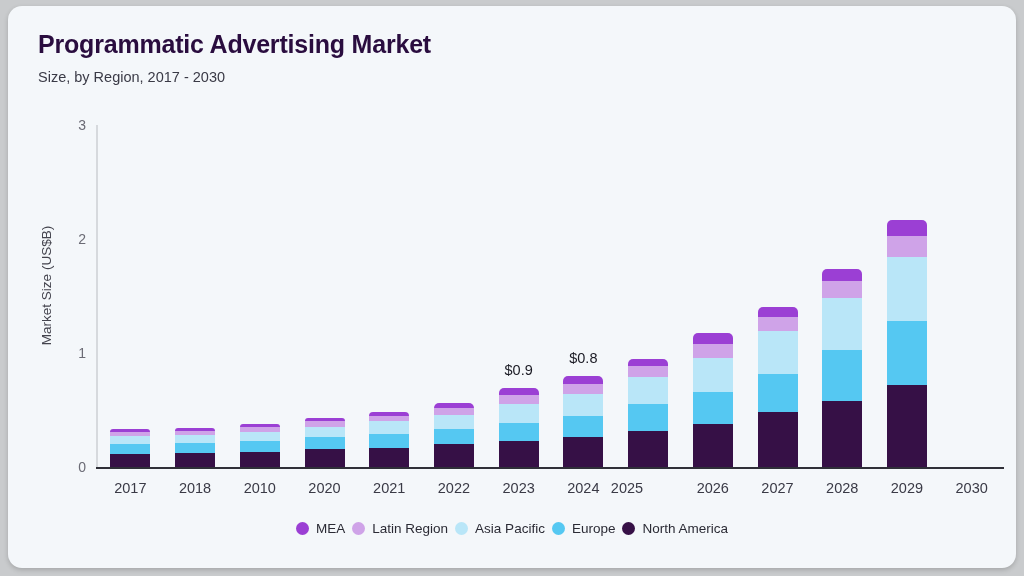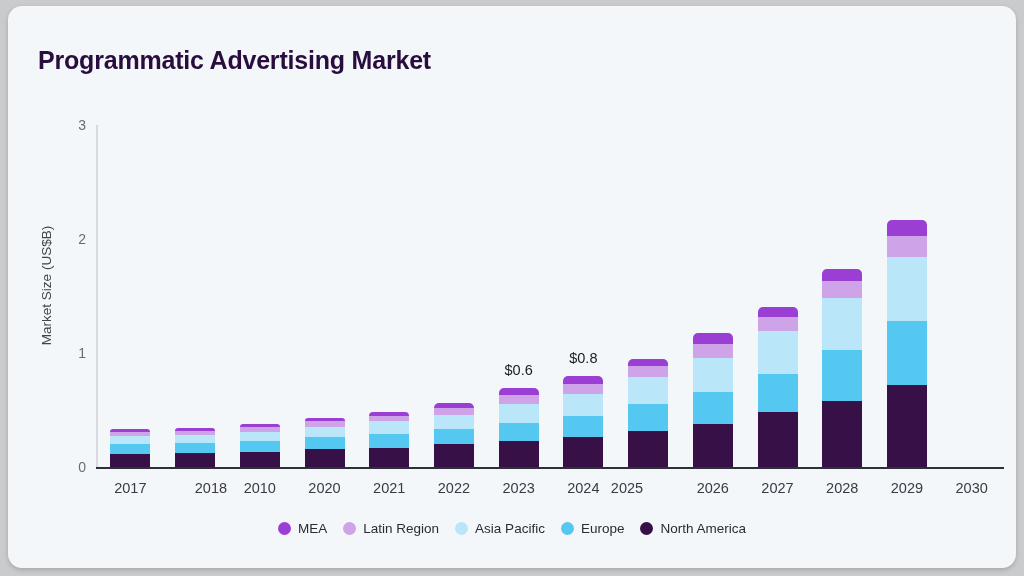--- a/index.html
+++ b/index.html
@@ -9,21 +9,21 @@
     font-family:"Liberation Sans", sans-serif;
   }
   #card{
     position:absolute;left:8px;top:6px;width:1008px;height:562px;
     background:#f4f7fa;border-radius:14px;
     box-shadow:0 2px 5px rgba(0,0,0,.18);
     overflow:hidden;
   }
   
   #title{
-    position:absolute;left:30px;top:40px;
+    position:absolute;left:30px;top:24px;
     font-size:25px;font-weight:bold;color:#2a0d3f;letter-spacing:-.2px;
   }
   #subtitle{
     position:absolute;left:30px;top:63px;
     font-size:14.5px;color:#3a3a46;
   }
   
   #logo{position:absolute;left:878px;top:22px;width:115px;height:40px;}
   .lg-box{position:absolute;top:0;width:33px;height:24px;background:#3b1150;overflow:hidden;}
   #lg-g{left:0;}
@@ -59,32 +59,33 @@
     position:absolute;left:-8px;width:80px;text-align:center;
     font-size:14.5px;color:#1b1b24;
   }
   .xtick{
     position:absolute;top:474px;width:64px;text-align:center;
     font-size:14.5px;color:#3a3a46;
   }
   
   #legend{
     position:absolute;left:0;top:515px;width:1008px;
-    display:flex;justify-content:center;align-items:center;gap:16px;
+    display:flex;justify-content:center;align-items:center;gap:7px;
   }
   .leg-item{display:flex;align-items:center;gap:7px;}
   .leg-dot{width:13px;height:13px;border-radius:50%;}
   .leg-txt{font-size:13.5px;color:#2b2b35;}
 </style>
 </head>
 <body>
 
 <div id="card">
 
   <div id="title">Programmatic Advertising Market</div>
+  <div id="subtitle">Size, by Region, 2017 - 2030</div>
 
 
   <div id="ylabel">Market Size (US$B)</div>
   <div id="yaxis-line"></div>
   <div id="xaxis-line"></div>
 
   <div id="yticks">
       <div class="ytick" style="top: 461px;">0</div>
       <div class="ytick" style="top: 347px;">1</div>
       <div class="ytick" style="top: 233px;">2</div>
@@ -146,21 +147,21 @@
         </div>
       </div>
       <div class="bar-group" style="left: 388.643px;">
         <div class="bar" style="height: 78.66px;">
           <div class="seg" style="background: rgb(54, 16, 70); height: 26.22px; bottom: 0px;"></div>
           <div class="seg" style="background: rgb(85, 200, 242); height: 18.24px; bottom: 26.22px;"></div>
           <div class="seg" style="background: rgb(185, 230, 248); height: 18.24px; bottom: 44.46px;"></div>
           <div class="seg" style="background: rgb(207, 163, 232); height: 9.12px; bottom: 62.7px;"></div>
           <div class="seg top" style="background: rgb(155, 63, 212); height: 6.84px; bottom: 71.82px;"></div>
         </div>
-        <div class="bar-label" style="bottom: 88.66px;">$0.6</div>
+        <div class="bar-label" style="bottom: 88.66px;">$0.9</div>
       </div>
       <div class="bar-group" style="left: 453.357px;">
         <div class="bar" style="height: 91.2px;">
           <div class="seg" style="background: rgb(54, 16, 70); height: 29.64px; bottom: 0px;"></div>
           <div class="seg" style="background: rgb(85, 200, 242); height: 21.66px; bottom: 29.64px;"></div>
           <div class="seg" style="background: rgb(185, 230, 248); height: 21.66px; bottom: 51.3px;"></div>
           <div class="seg" style="background: rgb(207, 163, 232); height: 10.26px; bottom: 72.96px;"></div>
           <div class="seg top" style="background: rgb(155, 63, 212); height: 7.98px; bottom: 83.22px;"></div>
         </div>
         <div class="bar-label" style="bottom: 101.2px;">$0.8</div>
@@ -206,21 +207,21 @@
           <div class="seg" style="background: rgb(54, 16, 70); height: 82.08px; bottom: 0px;"></div>
           <div class="seg" style="background: rgb(85, 200, 242); height: 63.84px; bottom: 82.08px;"></div>
           <div class="seg" style="background: rgb(185, 230, 248); height: 63.84px; bottom: 145.92px;"></div>
           <div class="seg" style="background: rgb(207, 163, 232); height: 21.66px; bottom: 209.76px;"></div>
           <div class="seg top" style="background: rgb(155, 63, 212); height: 15.96px; bottom: 231.42px;"></div>
         </div>
       </div>
     </div>
   <div id="xticks">
       <div class="xtick" style="left: 90.3571px;">2017</div>
-      <div class="xtick" style="left: 155.071px; text-align: right;">2018</div>
+      <div class="xtick" style="left: 155.071px;">2018</div>
       <div class="xtick" style="left: 219.786px;">2010</div>
       <div class="xtick" style="left: 284.5px;">2020</div>
       <div class="xtick" style="left: 349.214px;">2021</div>
       <div class="xtick" style="left: 413.929px;">2022</div>
       <div class="xtick" style="left: 478.643px;">2023</div>
       <div class="xtick" style="left: 543.357px;">2024</div>
       <div class="xtick" style="left: 587px;">2025</div>
       <div class="xtick" style="left: 672.786px;">2026</div>
       <div class="xtick" style="left: 737.5px;">2027</div>
       <div class="xtick" style="left: 802.214px;">2028</div>

